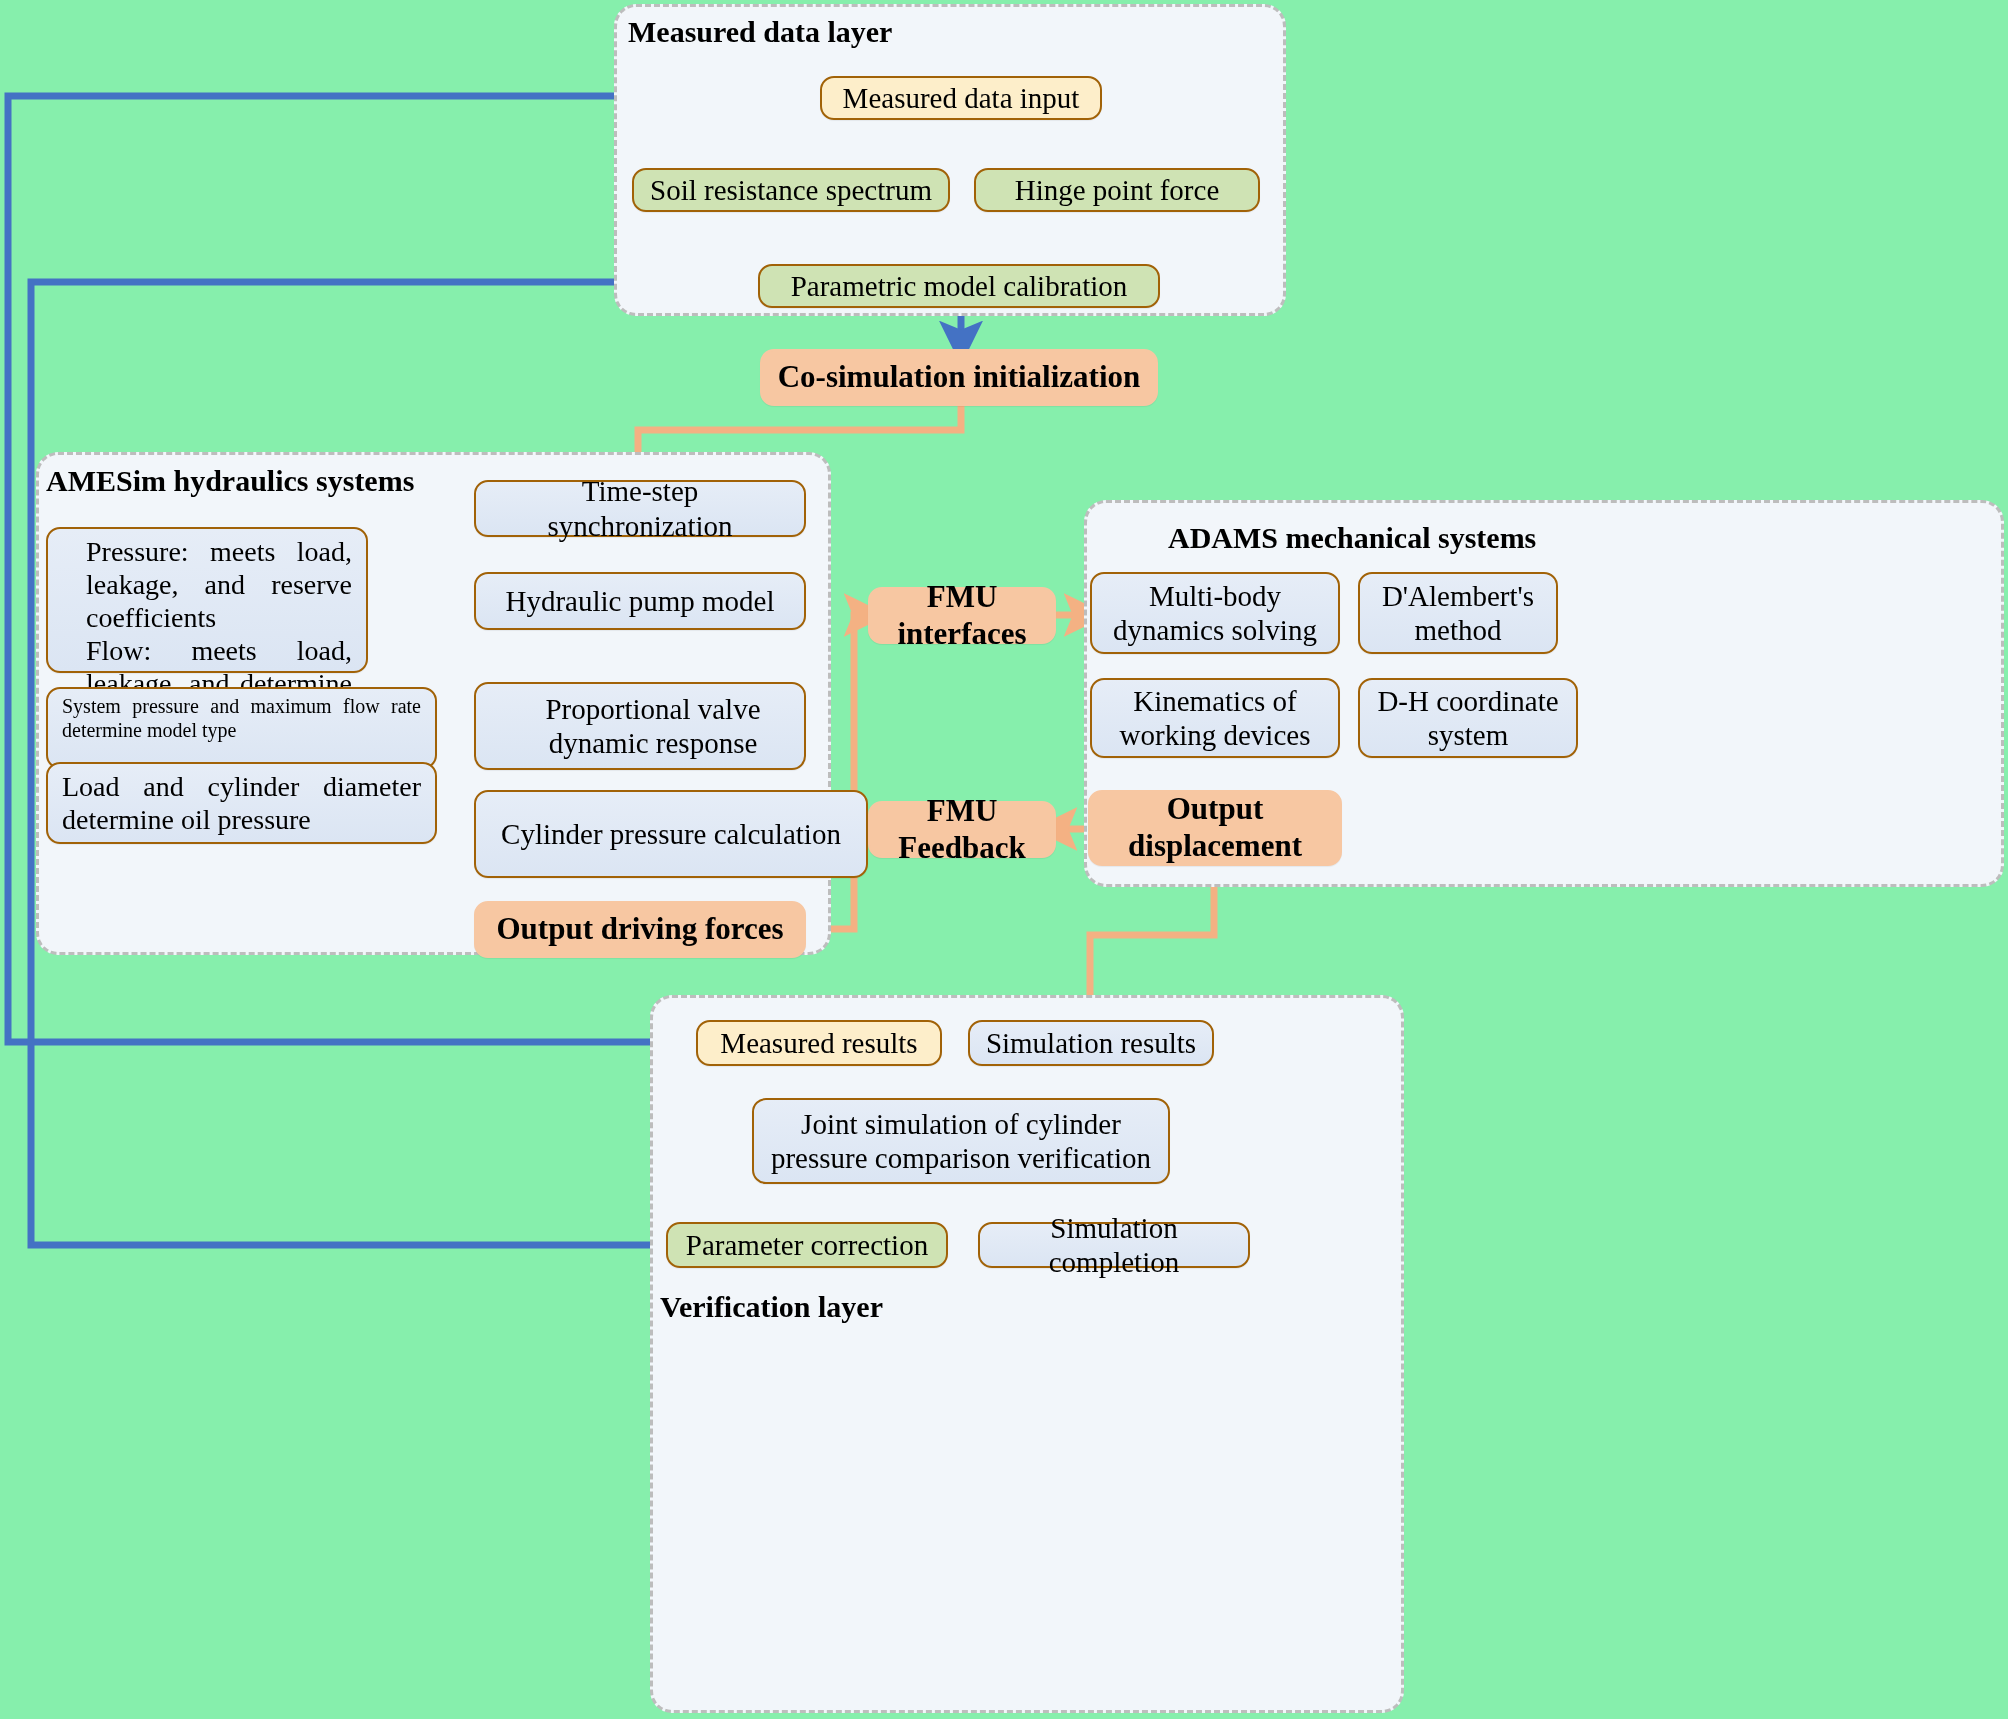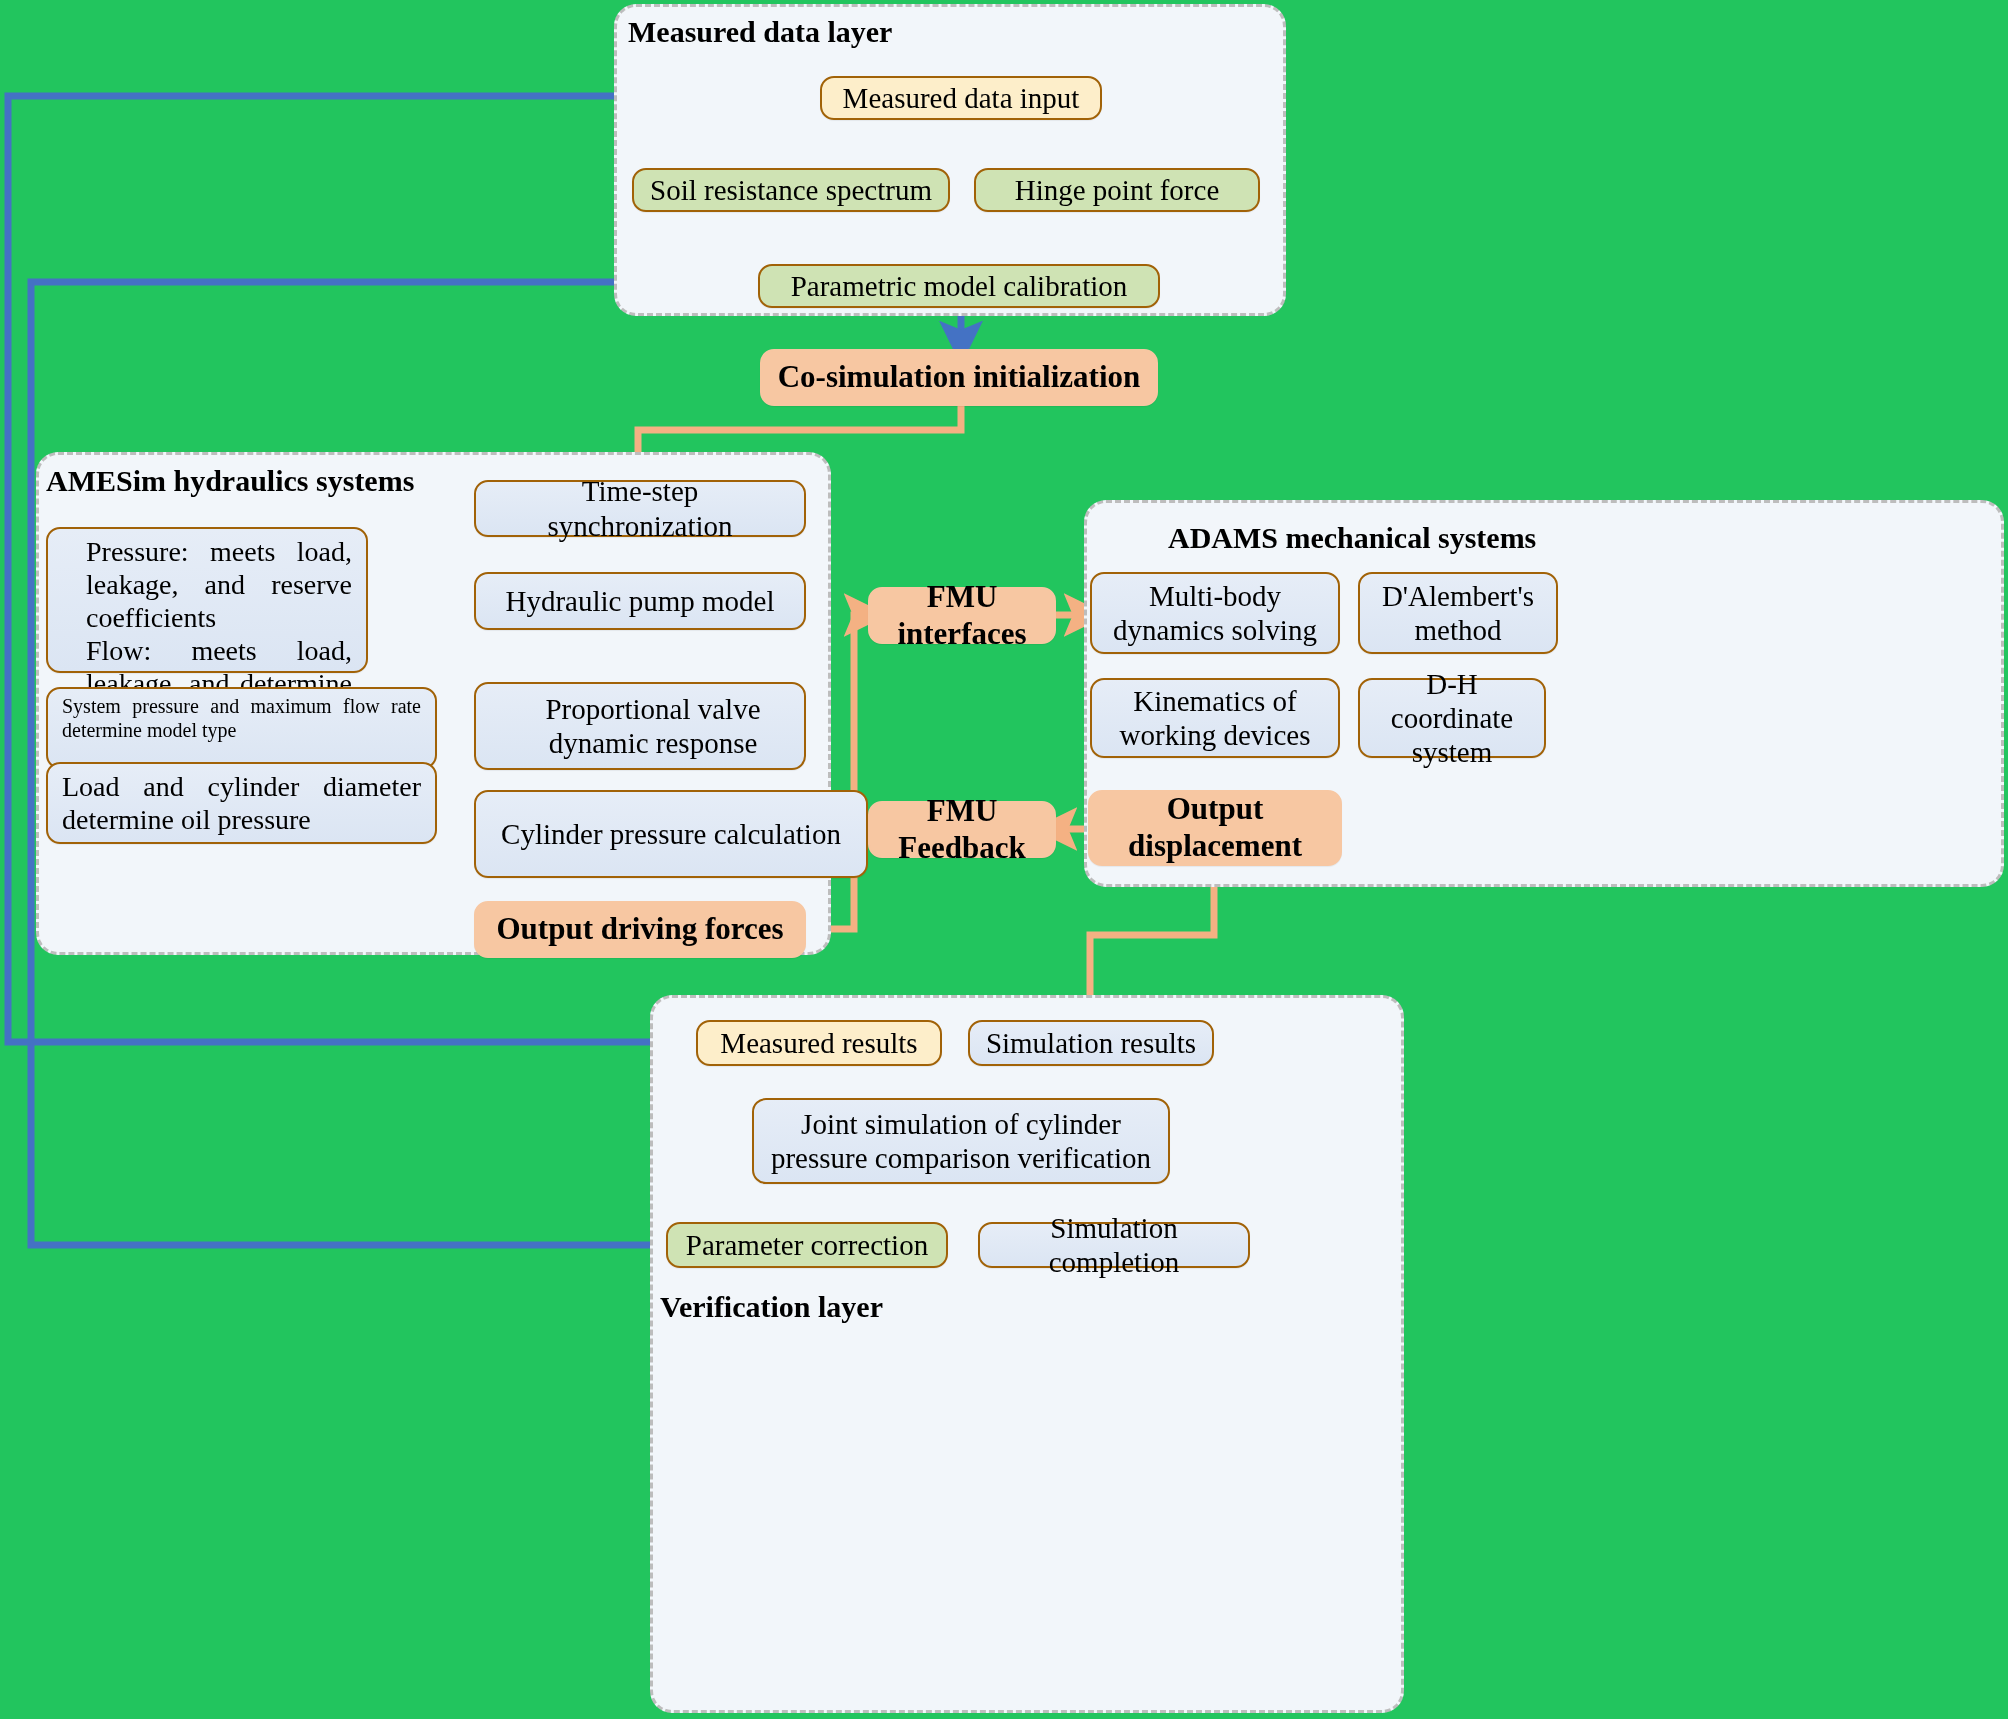--- a/index.html
+++ b/index.html
@@ -4,21 +4,21 @@
 <style>
   html, body {
     margin: 0;
     padding: 0;
     background: #ffffff;
   }
   #canvas {
     position: relative;
     width: 2008px;
     height: 1719px;
-    background: #22c55e;
+    background: #86efac;
     font-family: "Liberation Serif", "DejaVu Serif", serif;
     overflow: hidden;
   }
   svg.wires {
     position: absolute;
     left: 0; top: 0;
     width: 2008px;
     height: 1719px;
     pointer-events: none;
   }
@@ -178,21 +178,21 @@
   <div class="node n-orange bold" style="left:868px; top:587px; width:188px; height:57px; font-size:31px;">FMU interfaces</div>
 
   <div class="node n-orange bold" style="left:868px; top:801px; width:188px; height:57px; font-size:31px;">FMU Feedback</div>
 
   <div class="node n-blue" style="left:1090px; top:572px; width:250px; height:82px; font-size:29px;">Multi-body dynamics solving</div>
 
   <div class="node n-blue" style="left:1358px; top:572px; width:200px; height:82px; font-size:29px;">D'Alembert's method</div>
 
   <div class="node n-blue" style="left:1090px; top:678px; width:250px; height:80px; font-size:29px;">Kinematics of working devices</div>
 
-  <div class="node n-blue" style="left:1358px; top:678px; width:188px; height:80px; font-size:29px;">D-H coordinate system</div>
+  <div class="node n-blue" style="left:1358px; top:678px; width:220px; height:80px; font-size:29px;">D-H coordinate system</div>
 
   <div class="node n-orange bold" style="left:1088px; top:790px; width:254px; height:76px; font-size:31px;">Output displacement</div>
 
   <div class="node n-cream" style="left:696px; top:1020px; width:246px; height:46px; font-size:29px;">Measured results</div>
 
   <div class="node n-blue" style="left:968px; top:1020px; width:246px; height:46px; font-size:29px;">Simulation results</div>
 
   <div class="node n-blue" style="left:752px; top:1098px; width:418px; height:86px; font-size:29px;">Joint simulation of cylinder pressure comparison verification</div>
 
   <div class="node n-green" style="left:666px; top:1222px; width:282px; height:46px; font-size:29px;">Parameter correction</div>

